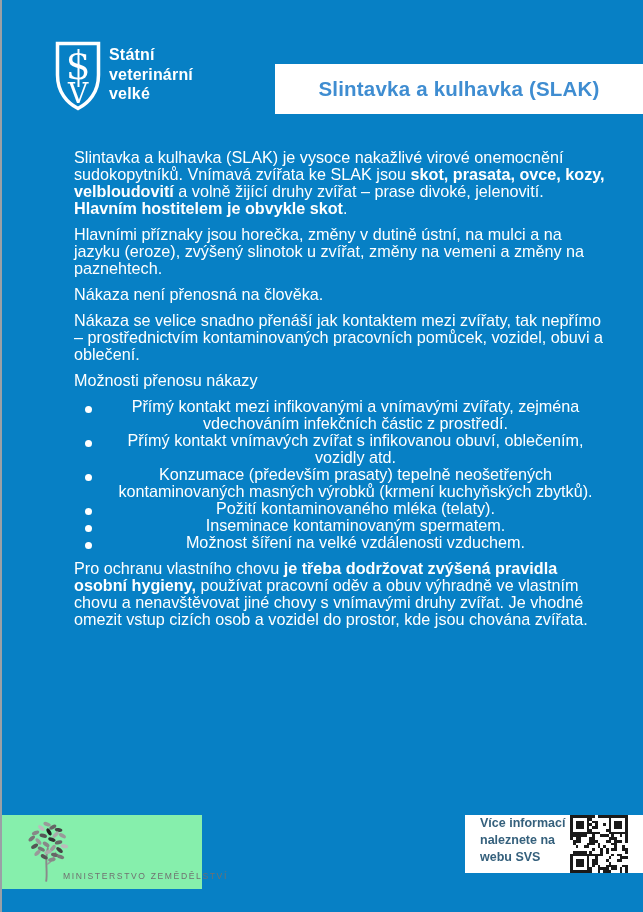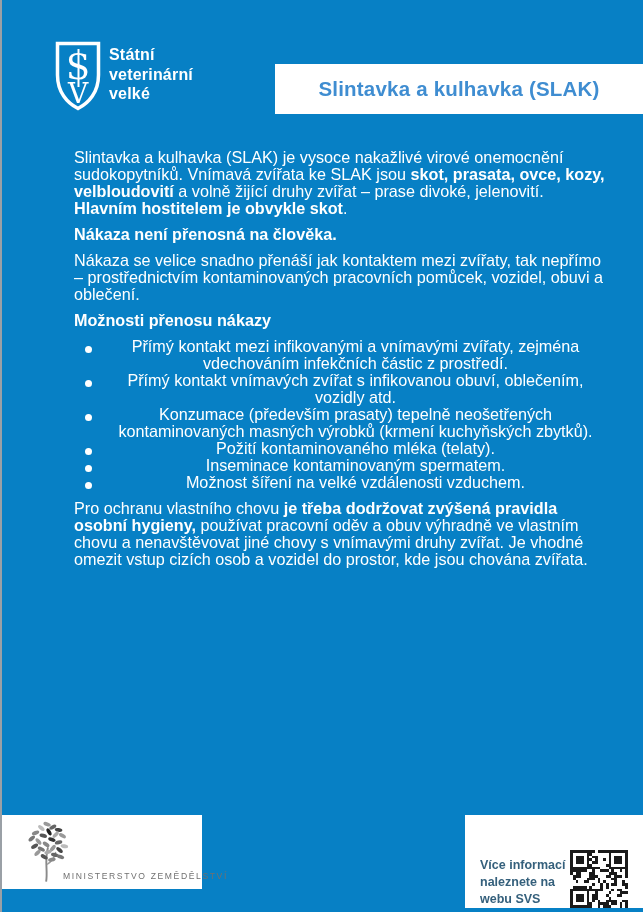--- a/index.html
+++ b/index.html
@@ -24,40 +24,40 @@
     margin:0;font-size:20.5px;font-weight:bold;color:var(--title-color,#3f8dd1);
     letter-spacing:.2px;
     text-align:center;
   }
   
   .content{
     position:absolute;left:72px;top:149px;width:532px;color:#fff;
     font-size:16.2px;line-height:17px;
   }
   .content p{margin:0 0 9px 0;}
-  .content p.bold{font-weight:bold;}
+  .content p.bold{font-weight:normal;}
   .content b{font-weight:bold;}
   .content ul{margin:0 0 9px 0;padding:0 0 0 31px;list-style:none;}
   .content li{position:relative;text-align:center;}
   .content li::before{
     content:"";position:absolute;left:-20px;top:8px;width:7px;height:7px;
     border-radius:50%;background:#fff;
   }
   
   .ministry-box{
-    position:absolute;left:0;top:815px;width:200px;height:74px;background:#ffffff;
+    position:absolute;left:0;top:815px;width:200px;height:74px;background:#86efac;
   }
   .tree{position:absolute;left:24px;top:5px;width:46px;height:64px;}
   .ministry-label{
     position:absolute;left:61px;top:56px;color:var(--ministry-color,#707070);
     font-size:8.6px;letter-spacing:1.6px;white-space:nowrap;
   }
   .info-box{
-    position:absolute;left:463px;right:0;top:815px;height:93px;background:#fff;
-    display:flex;align-items:flex-end;
+    position:absolute;left:463px;right:0;top:815px;height:58px;background:#fff;
+    display:flex;align-items:flex-start;
   }
   .info-text{
     margin-left:15px;width:88px;color:var(--info-color,#35607c);
     font-size:12.5px;font-weight:bold;line-height:17px;
   }
   .info-text span{display:block;}
   .qr{
     margin-left:2px;width:58px;height:58px;background:#fff;
     display:grid;grid-template-columns:repeat(21,1fr);grid-template-rows:repeat(21,1fr);
   }
@@ -78,20 +78,21 @@
   <span>Státní</span>
   <span>veterinární</span>
   <span>velké</span>
 </div>
 <div class="title-box">
   <h1>Slintavka a kulhavka (SLAK)</h1>
 </div>
 
 <div class="content">
   <p><span>Slintavka a kulhavka (SLAK) je vysoce nakažlivé virové onemocnění sudokopytníků. Vnímavá zvířata ke SLAK jsou </span><b>skot, prasata, ovce, kozy, velbloudovití</b><span> a volně žijící druhy zvířat – prase divoké, jelenovití. </span><b>Hlavním hostitelem je obvykle skot</b><span>.</span></p>
+  <p>Hlavními příznaky jsou horečka, změny v dutině ústní, na mulci a na jazyku (eroze), zvýšený slinotok u zvířat, změny na vemeni a změny na paznehtech.</p>
   <p class="bold">Nákaza není přenosná na člověka.</p>
   <p>Nákaza se velice snadno přenáší jak kontaktem mezi zvířaty, tak nepřímo – prostřednictvím kontaminovaných pracovních pomůcek, vozidel, obuvi a oblečení.</p>
   <p class="bold">Možnosti přenosu nákazy</p>
   <ul>
     <li>Přímý kontakt mezi infikovanými a vnímavými zvířaty, zejména vdechováním infekčních částic z prostředí.</li>
     <li>Přímý kontakt vnímavých zvířat s infikovanou obuví, oblečením, vozidly atd.</li>
     <li>Konzumace (především prasaty) tepelně neošetřených kontaminovaných masných výrobků (krmení kuchyňských zbytků).</li>
     <li>Požití kontaminovaného mléka (telaty).</li>
     <li>Inseminace kontaminovaným spermatem.</li>
     <li>Možnost šíření na velké vzdálenosti vzduchem.</li>

